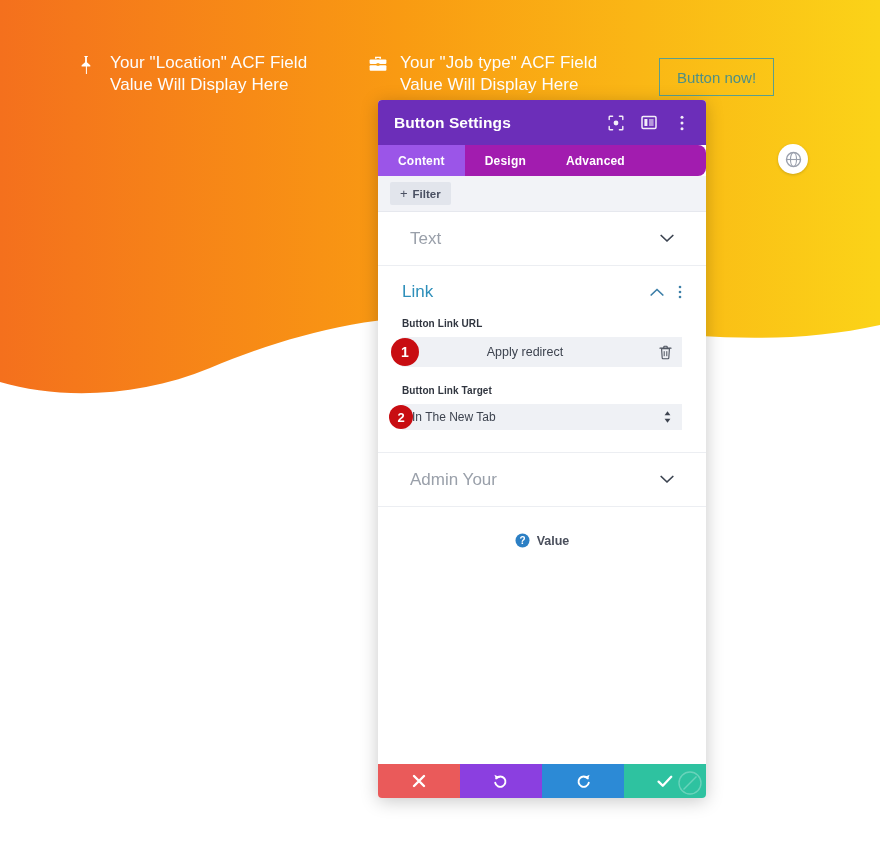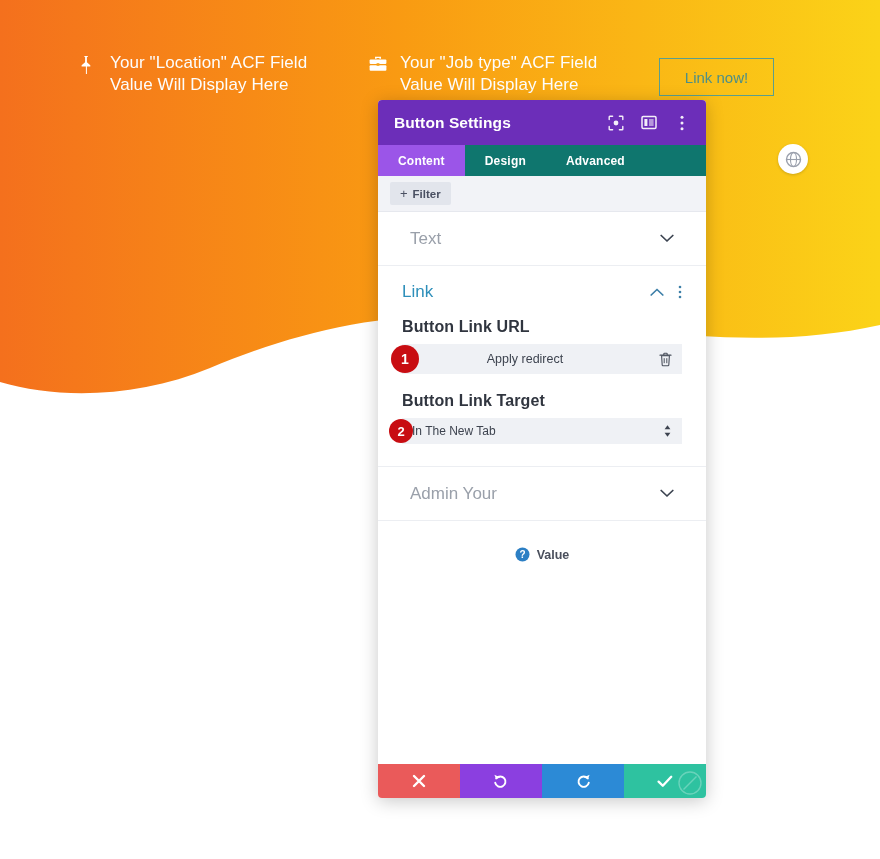--- a/index.html
+++ b/index.html
@@ -82,21 +82,21 @@
   }
   .panel-title {
     color: #ffffff; font-size: 15.5px; font-weight: bold;
     flex: 1; letter-spacing: .1px;
   }
   .header-icons { display: flex; align-items: center; gap: 17px; }
   .hicon { width: 16px; height: 16px; display:flex; align-items:center; justify-content:center; cursor: pointer; opacity: .92; }
   .hicon svg { display: block; }
 
   .tabs {
-    height: 31px; background: #0f766e; display: flex; flex: none;
+    height: 31px; background: #a21caf; display: flex; flex: none; border-radius: 8px;
   }
   .tab {
     display: flex; align-items: center; justify-content: center;
     padding: 0 20px; font-size: 12px; font-weight: bold; color: #ffffff;
     cursor: pointer; letter-spacing: .2px;
   }
   .tab.active { background: #9b55e8; }
 
   .searchbar {
     height: 36px; background: #f2f3f7;
@@ -134,21 +134,21 @@
   .chev.blue { color: #2e8fba; }
   .kebab { margin-left: 14px; display:flex; align-items:center; cursor:pointer; }
 
   .link-block { border-bottom: 1px solid #eceef2; }
   .link-head {
     height: 52px; display: flex; align-items: center; padding: 0 24px;
   }
   .link-fields { padding: 0 24px 22px 24px; position: relative; }
 
   .field-label {
-    font-size: 16px; color: #30353f; font-weight: bold;
+    font-size: 10px; color: #30353f; font-weight: bold;
     margin-bottom: 8px; letter-spacing: .1px;
   }
   .field-label.second { margin-top: 18px; }
 
   .text-field {
     height: 30px; background: #eff1f5;
     display: flex; align-items: center;
     position: relative;
   }
   .text-field-value {
@@ -241,21 +241,21 @@
           <path d="M7 1.8 h6 v2.0 h-1.6 V3.0 h-2.8 v0.8 H7 z" fill="#ffffff"></path>
           <rect x="1.6" y="4.6" width="16.8" height="4.4" rx="1" fill="#ffffff"></rect>
           <rect x="1.6" y="10.2" width="16.8" height="5.6" rx="1" fill="#ffffff"></rect>
           <rect x="8.6" y="8.2" width="2.8" height="2.6" fill="#f7a41a"></rect>
         </svg>
       </span>
       <span class="meta-text">Your "Job type" ACF Field
 Value Will Display Here</span>
     </div>
 
-    <div class="apply-btn">Link now!</div>
+    <div class="apply-btn">Button now!</div>
   </div>
 
   <div class="globe-bubble">
     <svg width="17" height="17" viewBox="0 0 17 17" xmlns="http://www.w3.org/2000/svg">
       <circle cx="8.5" cy="8.5" r="7" fill="none" stroke="#9aa0ac" stroke-width="1.4"></circle>
       <ellipse cx="8.5" cy="8.5" rx="3" ry="7" fill="none" stroke="#9aa0ac" stroke-width="1.1"></ellipse>
       <line x1="1.6" y1="8.5" x2="15.4" y2="8.5" stroke="#9aa0ac" stroke-width="1.1"></line>
     </svg>
   </div>
 

